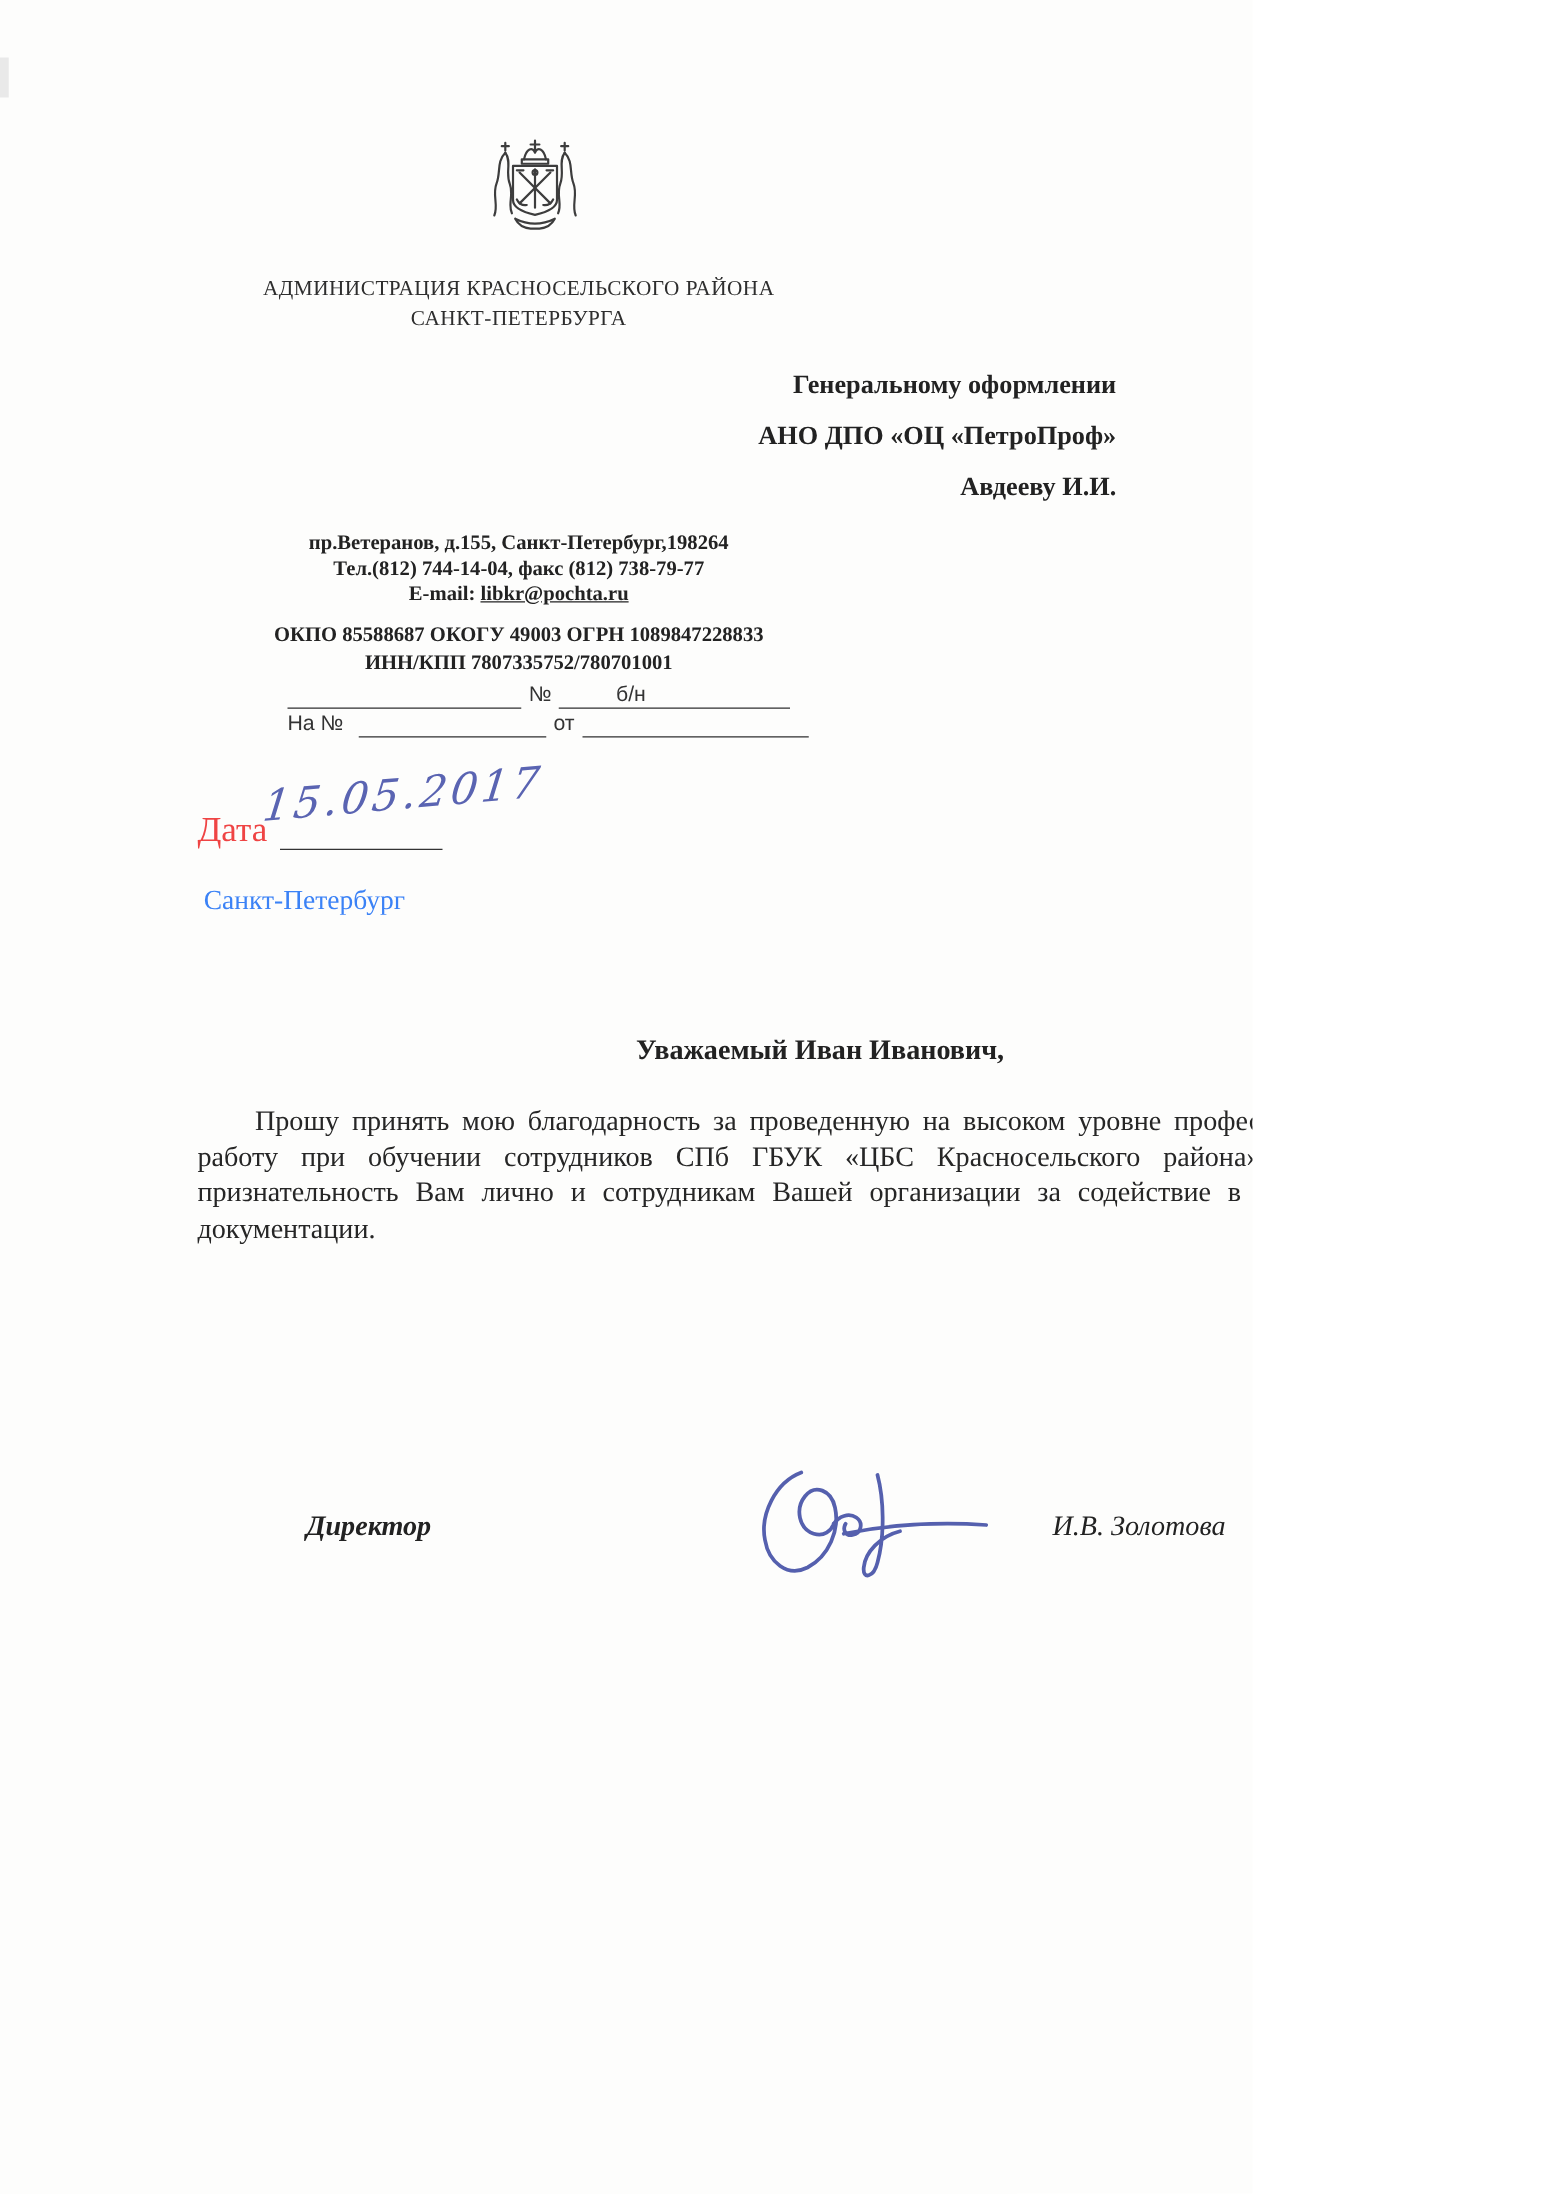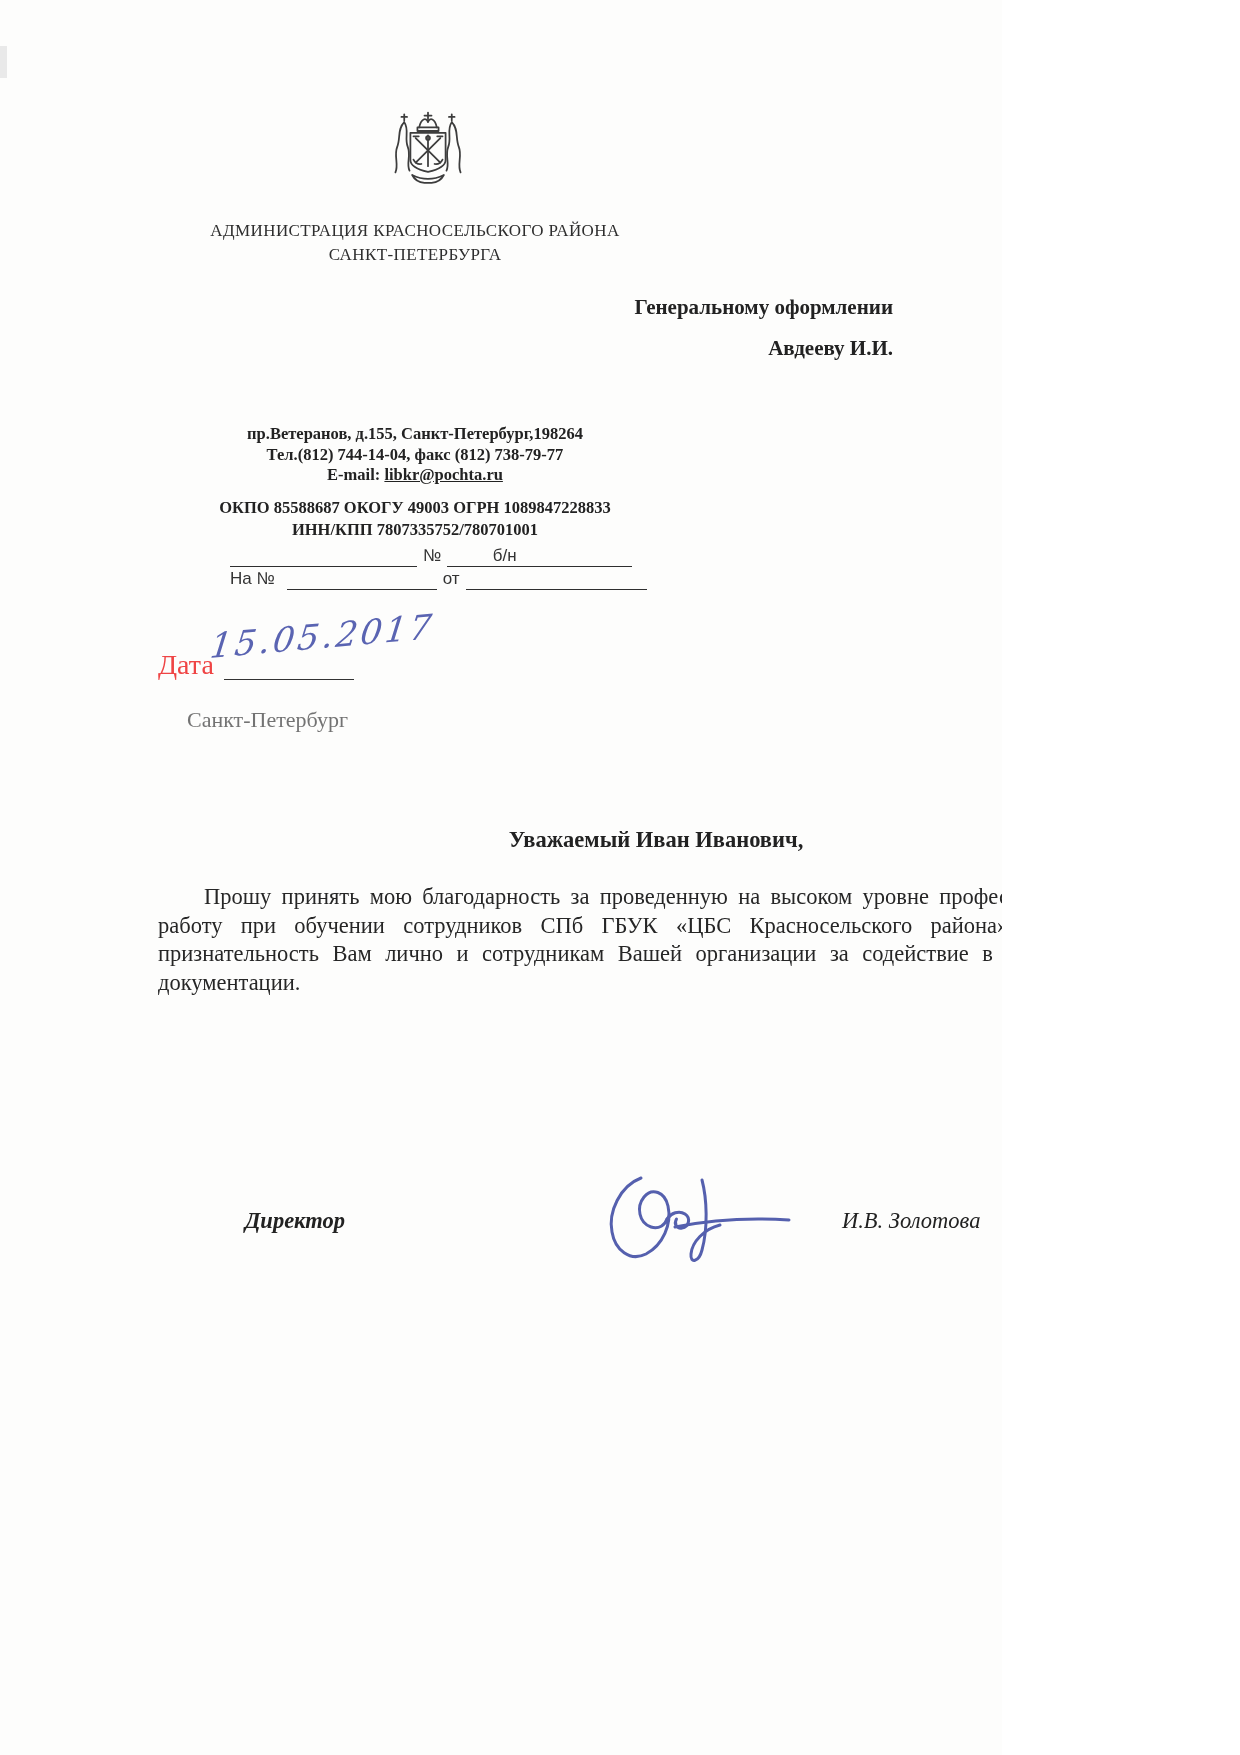--- a/index.html
+++ b/index.html
@@ -69,21 +69,21 @@
     border-bottom:1.6px solid #333; vertical-align:bottom;
   }
   .handwriting {
     position:absolute; left:208px; top:626px;
     font-family:"DejaVu Serif", serif; font-style:italic;
     font-size:34px; letter-spacing:3px; color:#5a64b2;
     transform:rotate(-5deg) skewX(-12deg);
     transform-origin:left bottom;
   }
   .city {
-    position:absolute; left:163px; top:707px; font-size:22px; color:#737373;margin-left:24px;
+    position:absolute; left:163px; top:707px; font-size:22px; color:#3b82f6;
   }
   .salutation {
     position:absolute; left:158px; top:827px; width:968px;
     text-align:center; text-indent:28px;
     font-weight:bold; font-size:22.5px; color:#222;
   }
   .para {
     position:absolute; left:158px; width:968px;
     font-size:22.5px; line-height:28.6px; color:#262626;
     text-align:justify; text-align-last:left; word-spacing:2px;
@@ -139,20 +139,21 @@
   </svg>
 
   <div class="admin-header">
     <div>АДМИНИСТРАЦИЯ КРАСНОСЕЛЬСКОГО РАЙОНА</div>
     <div>САНКТ-ПЕТЕРБУРГА</div>
   </div>
 
 
   <div class="addressee">
     <div>Генеральному оформлении</div>
+    <div>АНО ДПО «ОЦ «ПетроПроф»</div>
     <div>Авдееву И.И.</div>
   </div>
 
   <div class="contacts">
     <div>пр.Ветеранов, д.155, Санкт-Петербург,198264</div>
     <div>Тел.(812) 744-14-04, факс (812) 738-79-77</div>
     <div>
       <span>E-mail:</span>
       <span class="email">libkr@pochta.ru</span>
     </div>

